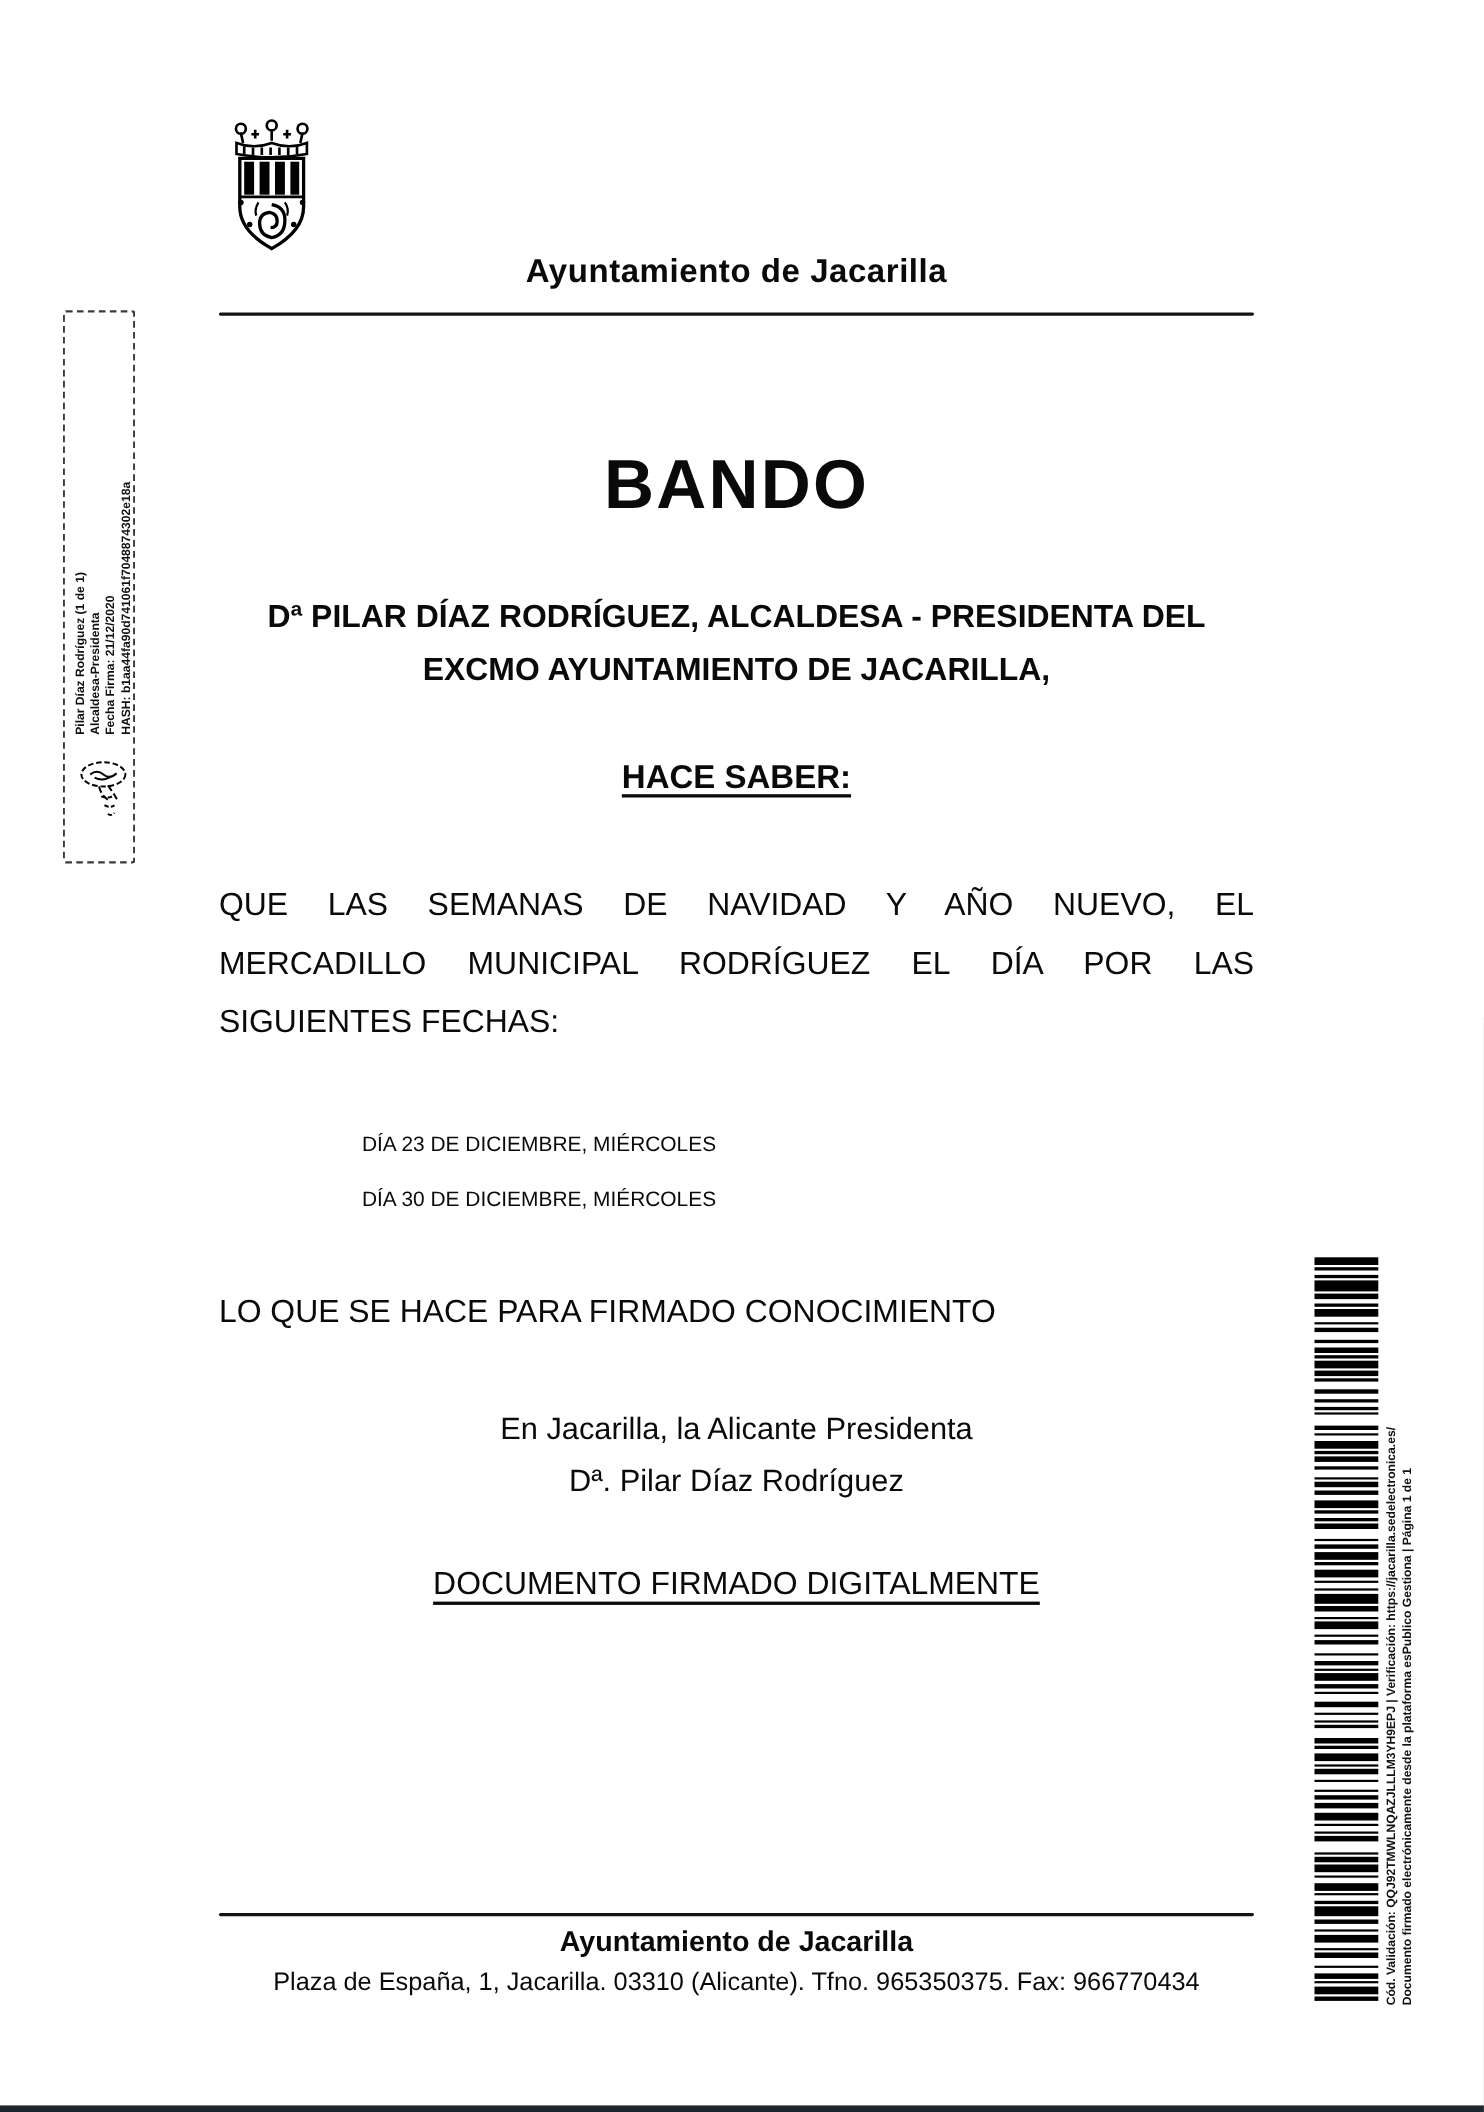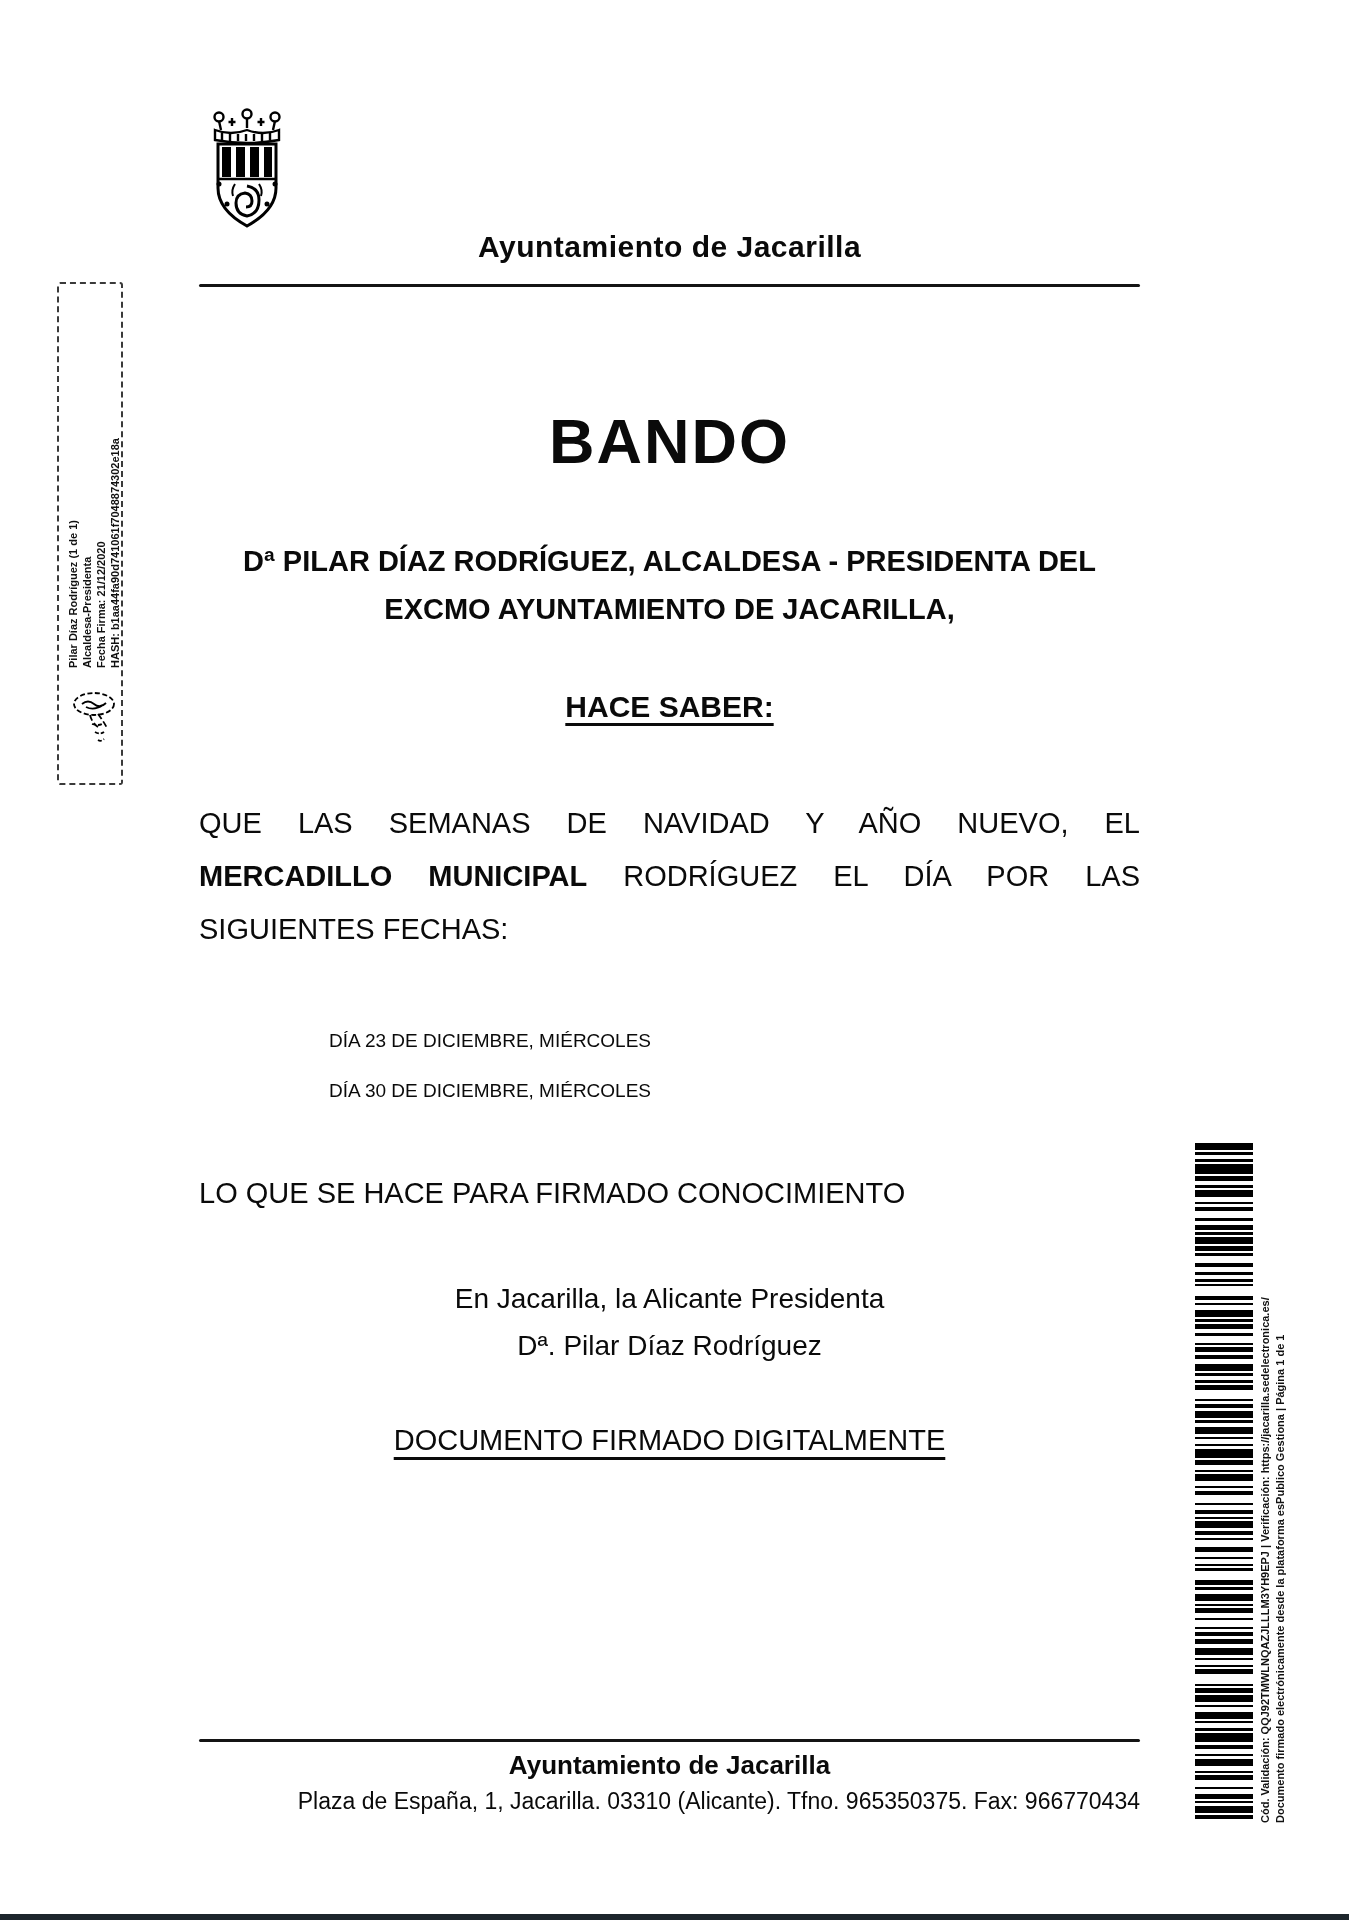--- a/index.html
+++ b/index.html
@@ -24,25 +24,25 @@
   .hace{top:690px;font-size:30px;font-weight:700;}
   .hace span{text-decoration:underline;text-decoration-thickness:3px;text-underline-offset:6px;}
   .body-par{top:797px;font-size:29px;line-height:53px;}
   .jline{text-align:justify;text-align-last:justify;}
   .dates{top:1016px;left:329px;width:700px;font-size:19px;line-height:50px;}
   .closing{top:1177px;font-size:29px;}
   .sig-place{top:1283px;font-size:28px;}
   .sig-name{top:1330px;font-size:28px;}
   .digital{top:1424px;font-size:29px;font-weight:400;}
   .digital span{text-decoration:underline;text-decoration-thickness:3px;text-underline-offset:7px;}
-  .b{font-weight:700;}
+  .b{font-weight:400;}
   
   .footer-rule{top:1739px;}
   .footer-org{top:1750px;font-size:26px;font-weight:700;}
-  .footer-addr{top:1788px;font-size:23px;text-align:right;}
+  .footer-addr{top:1788px;font-size:23px;}
   
   .barcode{left:1195px;top:1143px;width:58px;height:676px;}
   .ver-rot{transform:rotate(-90deg);transform-origin:0 0;font-size:11px;font-weight:700;white-space:nowrap;color:#111;}
   .ver1{left:1259px;top:1823px;width:656px;height:13px;}
   .ver2{left:1274px;top:1823px;width:552px;height:13px;}
   .bottom-edge{left:0;top:1914px;width:1349px;height:6px;background:#1d262c;}
   .crest{left:205px;top:108px;}
 </style>
 </head>
 <body>

